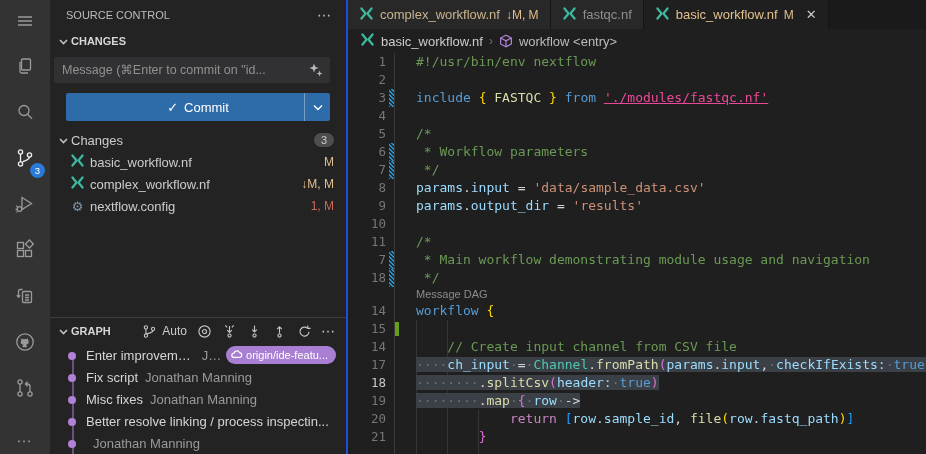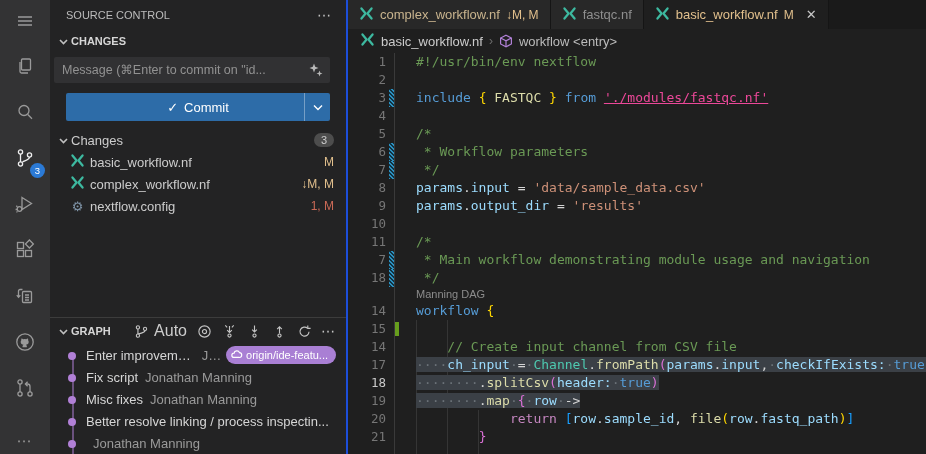--- a/index.html
+++ b/index.html
@@ -45,21 +45,21 @@
   .nficon{width:15px;height:15px;flex:0 0 15px}
   .gear{color:#7e93a6;font-size:13px;line-height:1;width:15px;text-align:center}
 
   
   .graph{margin-top:auto;border-top:1px solid #3c3c3c}
   .graph-h{display:flex;align-items:center;height:26px;padding:0 10px 0 5px;font-size:11px}
   .graph-h .ttl{font-weight:bold;color:#d6d6d6}
   .gtools{margin-left:auto;display:flex;align-items:center;gap:9px;color:#c5c5c5}
   .gtools .gt{width:16px;height:16px;display:flex;align-items:center;justify-content:center;cursor:pointer}
   .gtools svg{width:15px;height:15px;stroke:currentColor;fill:none;stroke-width:1.2}
-  .gtools .auto{font-size:16px;color:#cccccc;cursor:pointer;margin-left:-4px}
+  .gtools .auto{font-size:12px;color:#cccccc;cursor:pointer;margin-left:-4px}
   .gtools .gmore{font-size:14px;letter-spacing:1px;cursor:pointer}
   .glist{position:relative}
   .glist .vline{position:absolute;left:21.5px;top:12px;bottom:0;width:2px;background:#b180d7;opacity:.5}
   .grow{position:relative;display:flex;align-items:center;height:22px;padding:0 10px 0 36px;cursor:pointer}
   .grow .dot{position:absolute;left:18px;top:7.5px;width:8px;height:8px;border-radius:50%;background:#b180d7}
   .grow .msg{color:#d6d6d6;white-space:nowrap;overflow:hidden;text-overflow:ellipsis;flex-shrink:1}
   .grow .auth{color:#9a9a9a;margin-left:7px;white-space:nowrap;overflow:hidden;text-overflow:ellipsis}
   .gpill{margin-left:auto;background:#a97fd4;color:#ffffff;border-radius:9px;font-size:11px;padding:1.5px 8px 1.5px 4px;
          display:flex;align-items:center;gap:3px;white-space:nowrap;flex:0 0 auto;cursor:pointer}
   .gpill svg{width:13px;height:13px;stroke:#fff;fill:none;stroke-width:1.3}
@@ -366,21 +366,21 @@
           <div class="cl"><span class="ln">4</span><span></span></div>
           <div class="cl"><span class="ln">5</span><span><span class="c-com">/*</span></span></div>
           <div class="cl"><span class="ln">6</span><span class="mk mod"></span><span><span class="c-com"> * Workflow parameters</span></span></div>
           <div class="cl"><span class="ln">7</span><span class="mk mod"></span><span><span class="c-com"> */</span></span></div>
           <div class="cl"><span class="ln">8</span><span><span class="c-var">params</span><span class="c-p">.</span><span class="c-var">input</span><span class="c-p"> = </span><span class="c-str">'data/sample_data.csv'</span></span></div>
           <div class="cl"><span class="ln">9</span><span><span class="c-var">params</span><span class="c-p">.</span><span class="c-var">output_dir</span><span class="c-p"> = </span><span class="c-str">'results'</span></span></div>
           <div class="cl"><span class="ln">10</span><span></span></div>
           <div class="cl"><span class="ln">11</span><span><span class="c-com">/*</span></span></div>
           <div class="cl"><span class="ln">7</span><span class="mk mod"></span><span><span class="c-com"> * Main workflow demonstrating module usage and navigation</span></span></div>
           <div class="cl"><span class="ln">18</span><span class="mk mod"></span><span><span class="c-com"> */</span></span></div>
-          <div class="lens">Manning DAG</div>
+          <div class="lens">Message DAG</div>
           <div class="cl"><span class="ln">14</span><span><span class="c-kw">workflow</span><span class="c-p"> </span><span class="c-b1">{</span></span></div>
           <div class="cl"><span class="ln">15</span><span class="mk add"></span><span></span></div>
           <div class="cl"><span class="ln">14</span><span><span class="c-p">    </span><span class="c-com">// Create input channel from CSV file</span></span></div>
           <div class="cl"><span class="ln">17</span><span class="selwrap"><span class="c-ws">····</span><span class="c-var">ch_input</span><span class="c-ws">·</span><span class="c-p">=</span><span class="c-ws">·</span><span class="c-cls">Channel</span><span class="c-p">.</span><span class="c-fn">fromPath</span><span class="c-b2">(</span><span class="c-var">params</span><span class="c-p">.</span><span class="c-var">input</span><span class="c-p">,</span><span class="c-ws">·</span><span class="c-var">checkIfExists:</span><span class="c-ws">·</span><span class="c-kw">true</span><span class="c-b2">)</span></span></div>
           <div class="cl"><span class="ln cur">18</span><span class="selwrap"><span class="c-ws">········</span><span class="c-p">.</span><span class="c-fn">splitCsv</span><span class="c-b2">(</span><span class="c-var">header:</span><span class="c-ws">·</span><span class="c-kw">true</span><span class="c-b2">)</span></span></div>
           <div class="cl"><span class="ln">19</span><span class="selwrap"><span class="c-ws">········</span><span class="c-p">.</span><span class="c-fn">map</span><span class="c-ws">·</span><span class="c-b2">{</span><span class="c-ws">·</span><span class="c-var">row</span><span class="c-ws">·</span><span class="c-p">-&gt;</span></span></div>
           <div class="cl"><span class="ln">20</span><span><span class="c-p">            </span><span class="c-ctl">return</span><span class="c-p"> </span><span class="c-b3">[</span><span class="c-var">row</span><span class="c-p">.</span><span class="c-var">sample_id</span><span class="c-p">, </span><span class="c-fn">file</span><span class="c-b1">(</span><span class="c-var">row</span><span class="c-p">.</span><span class="c-var">fastq_path</span><span class="c-b1">)</span><span class="c-b3">]</span></span></div>
           <div class="cl"><span class="ln">21</span><span><span class="c-p">        </span><span class="c-b2">}</span></span></div>
         </div>
     </div>

